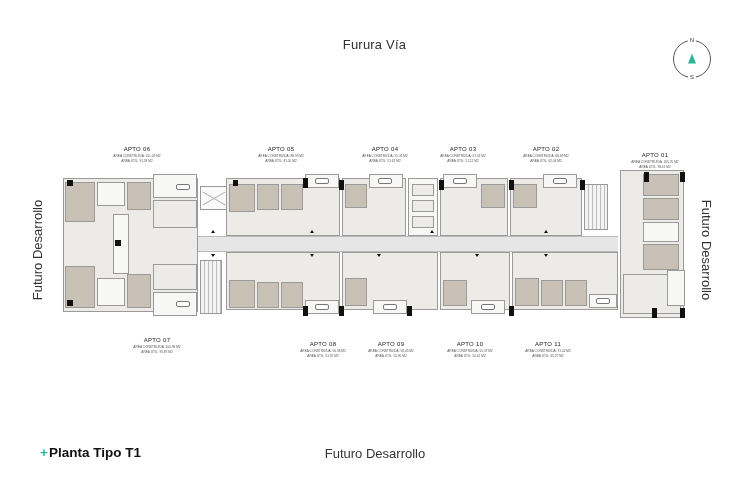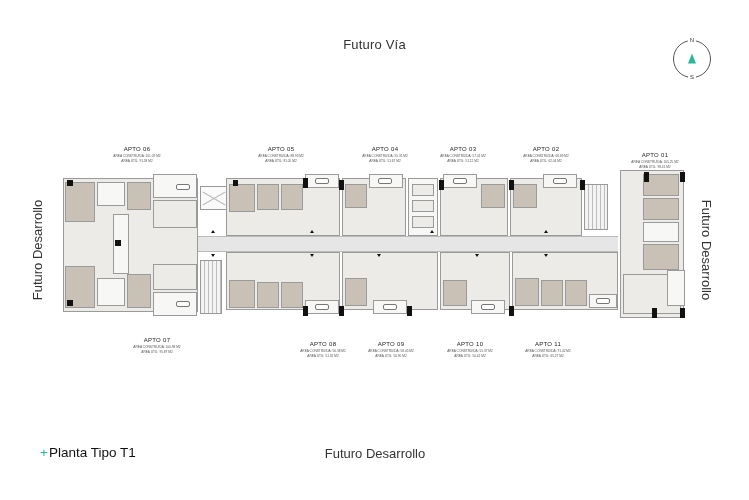--- a/index.html
+++ b/index.html
@@ -31,27 +31,27 @@
   .wall { position: absolute; background: #111; }
   .stair { position: absolute; background: repeating-linear-gradient(90deg, #f3f3f3 0 3px, #bdbdbd 3px 4px); border: 1px solid #999; }
   .core { position: absolute; background: #fafafa; border: 1px solid #999; }
   .core::before, .core::after { content: ""; position: absolute; left: 0; top: 50%; width: 100%; height: 1px; background: #bbb; }
   .core::before { transform: rotate(30deg); }
   .core::after { transform: rotate(-30deg); }
   .marker { position: absolute; width: 0; height: 0; border-left: 2px solid transparent; border-right: 2px solid transparent; border-bottom: 3px solid #111; }
   .marker.down { border-bottom: none; border-top: 3px solid #111; }
   .sofa { position: absolute; width: 14px; height: 6px; border: 1px solid #777; border-radius: 2px; background: #fff; }
 
-  .title { position: absolute; left: 40px; top: 445px; font-size: 13.5px; font-weight: normal; color: #111; }
+  .title { position: absolute; left: 40px; top: 445px; font-size: 13.5px; font-weight: bold; color: #111; }
   .title .plus { color: #2bb69a; margin-right: 1px; }
 </style>
 </head>
 <body>
 
-<div class="street-top">Futuro Vía</div>
+<div class="street-top">Furura Vía</div>
 <div class="street-bottom">Futuro Desarrollo</div>
 <div class="side-left">Futuro Desarrollo</div>
 <div class="side-right">Futuro Desarrollo</div>
 
 <div class="compass">
   <span class="n">N</span>
   <span class="arrow"></span>
   <span class="s">S</span>
 </div>
 

